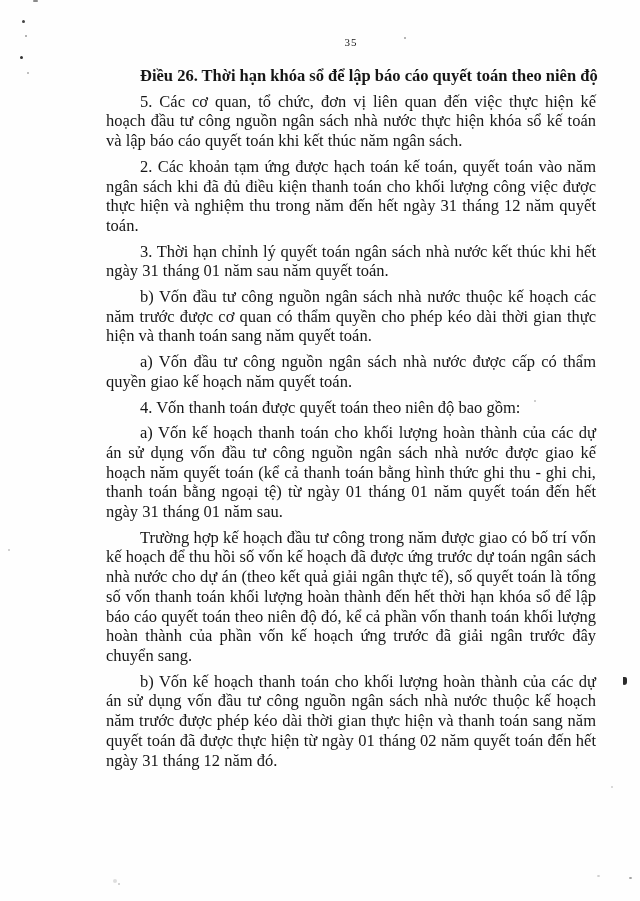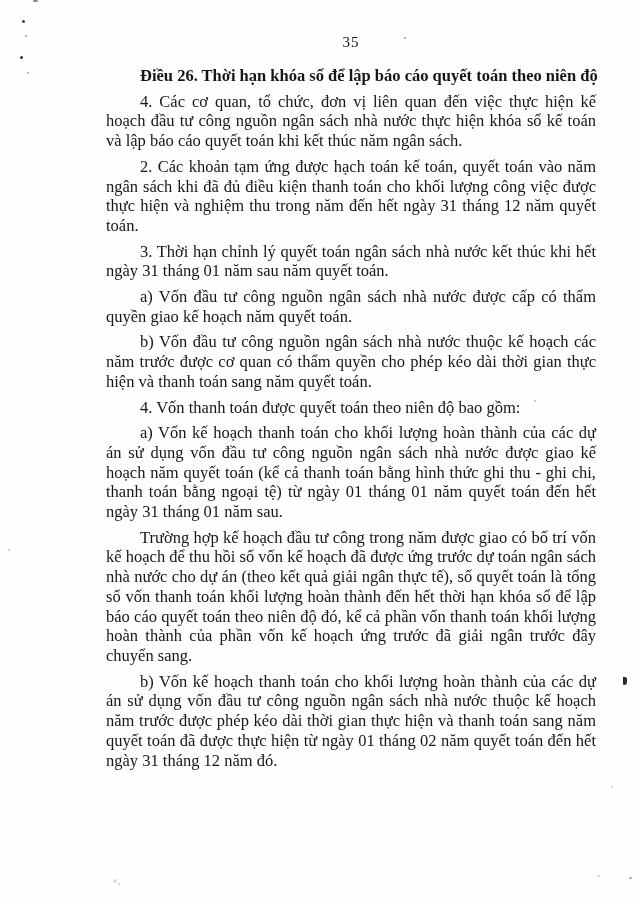--- a/index.html
+++ b/index.html
@@ -18,21 +18,21 @@
     background: #fefefe;
   }
   .content {
     position: absolute;
     left: 106px;
     top: 32px;
     width: 490px;
   }
   .page-number {
     text-align: center;
-    font-size: 15px;
+    font-size: 11px;
     line-height: 20px;
     margin: 0 0 14px 0;
     letter-spacing: 1px;
   }
   .doc-body p {
     font-size: 16.5px;
     line-height: 19.7px;
     margin: 0 0 6px 0;
   }
   .doc-body p.para {
@@ -68,25 +68,25 @@
   .s14 { left: 118px; top: 883px; width: 2px; height: 2px; background: #c6c6c6; }
 </style>
 </head>
 <body>
 
 <div class="page">
   <div class="content">
     <div class="page-number">35</div>
     <div class="doc-body">
         <p class="heading">Điều 26. Thời hạn khóa sổ để lập báo cáo quyết toán theo niên độ</p>
-        <p class="para">4. Các cơ quan, tổ chức, đơn vị liên quan đến việc thực hiện kế hoạch đầu tư công nguồn ngân sách nhà nước thực hiện khóa sổ kế toán và lập báo cáo quyết toán khi kết thúc năm ngân sách.</p>
+        <p class="para">5. Các cơ quan, tổ chức, đơn vị liên quan đến việc thực hiện kế hoạch đầu tư công nguồn ngân sách nhà nước thực hiện khóa sổ kế toán và lập báo cáo quyết toán khi kết thúc năm ngân sách.</p>
         <p class="para">2. Các khoản tạm ứng được hạch toán kế toán, quyết toán vào năm ngân sách khi đã đủ điều kiện thanh toán cho khối lượng công việc được thực hiện và nghiệm thu trong năm đến hết ngày 31 tháng 12 năm quyết toán.</p>
         <p class="para">3. Thời hạn chỉnh lý quyết toán ngân sách nhà nước kết thúc khi hết ngày 31 tháng 01 năm sau năm quyết toán.</p>
+        <p class="para">b) Vốn đầu tư công nguồn ngân sách nhà nước thuộc kế hoạch các năm trước được cơ quan có thẩm quyền cho phép kéo dài thời gian thực hiện và thanh toán sang năm quyết toán.</p>
         <p class="para">a) Vốn đầu tư công nguồn ngân sách nhà nước được cấp có thẩm quyền giao kế hoạch năm quyết toán.</p>
-        <p class="para">b) Vốn đầu tư công nguồn ngân sách nhà nước thuộc kế hoạch các năm trước được cơ quan có thẩm quyền cho phép kéo dài thời gian thực hiện và thanh toán sang năm quyết toán.</p>
         <p class="para">4. Vốn thanh toán được quyết toán theo niên độ bao gồm:</p>
         <p class="para">a) Vốn kế hoạch thanh toán cho khối lượng hoàn thành của các dự án sử dụng vốn đầu tư công nguồn ngân sách nhà nước được giao kế hoạch năm quyết toán (kể cả thanh toán bằng hình thức ghi thu - ghi chi, thanh toán bằng ngoại tệ) từ ngày 01 tháng 01 năm quyết toán đến hết ngày 31 tháng 01 năm sau.</p>
         <p class="para">Trường hợp kế hoạch đầu tư công trong năm được giao có bố trí vốn kế hoạch để thu hồi số vốn kế hoạch đã được ứng trước dự toán ngân sách nhà nước cho dự án (theo kết quả giải ngân thực tế), số quyết toán là tổng số vốn thanh toán khối lượng hoàn thành đến hết thời hạn khóa sổ để lập báo cáo quyết toán theo niên độ đó, kể cả phần vốn thanh toán khối lượng hoàn thành của phần vốn kế hoạch ứng trước đã giải ngân trước đây chuyển sang.</p>
         <p class="para">b) Vốn kế hoạch thanh toán cho khối lượng hoàn thành của các dự án sử dụng vốn đầu tư công nguồn ngân sách nhà nước thuộc kế hoạch năm trước được phép kéo dài thời gian thực hiện và thanh toán sang năm quyết toán đã được thực hiện từ ngày 01 tháng 02 năm quyết toán đến hết ngày 31 tháng 12 năm đó.</p>
       </div>
   </div>
 
   <div class="speck s1"></div>
   <div class="speck s2"></div>
   <div class="speck s3"></div>

